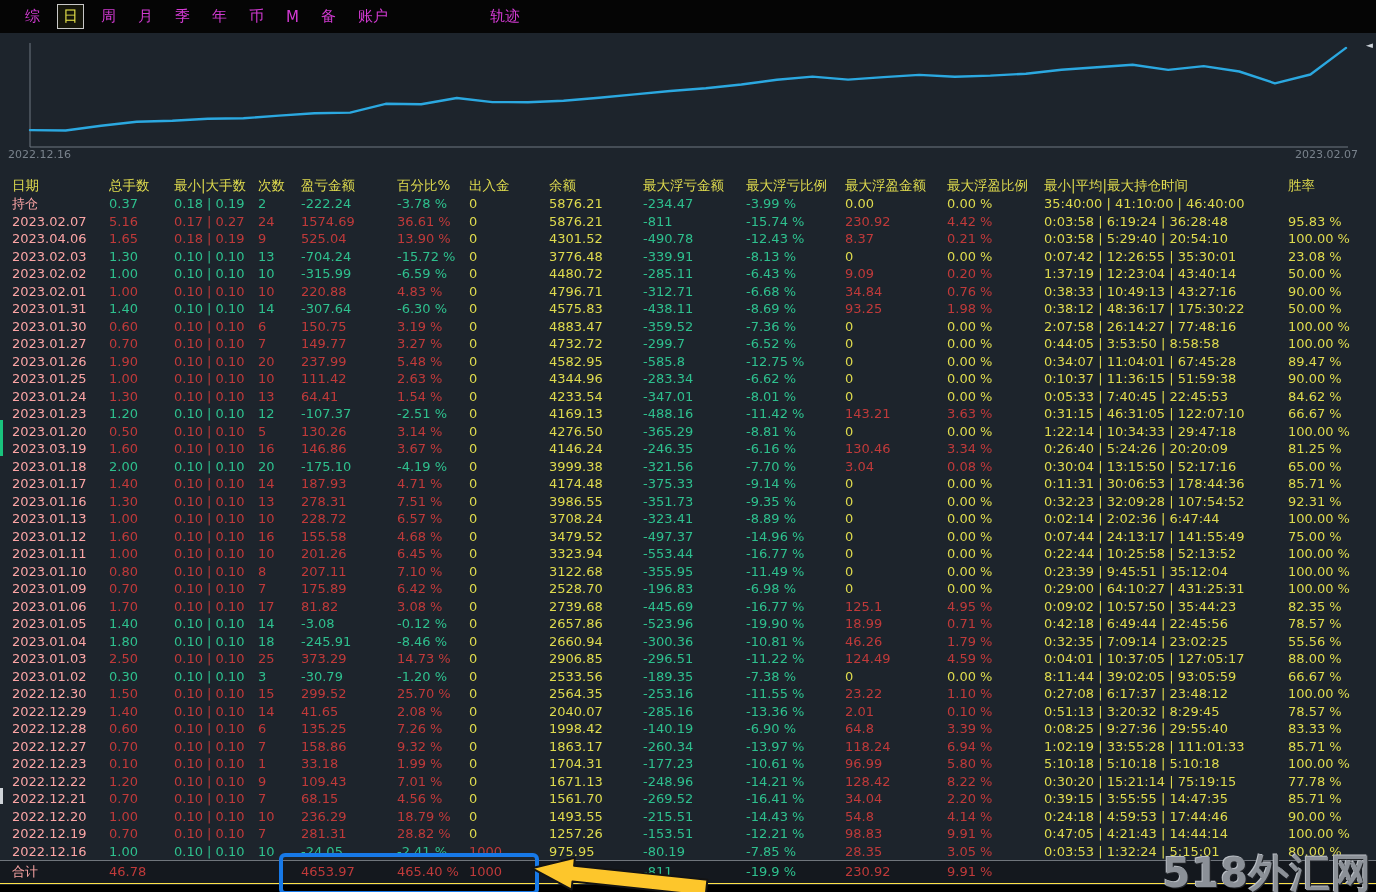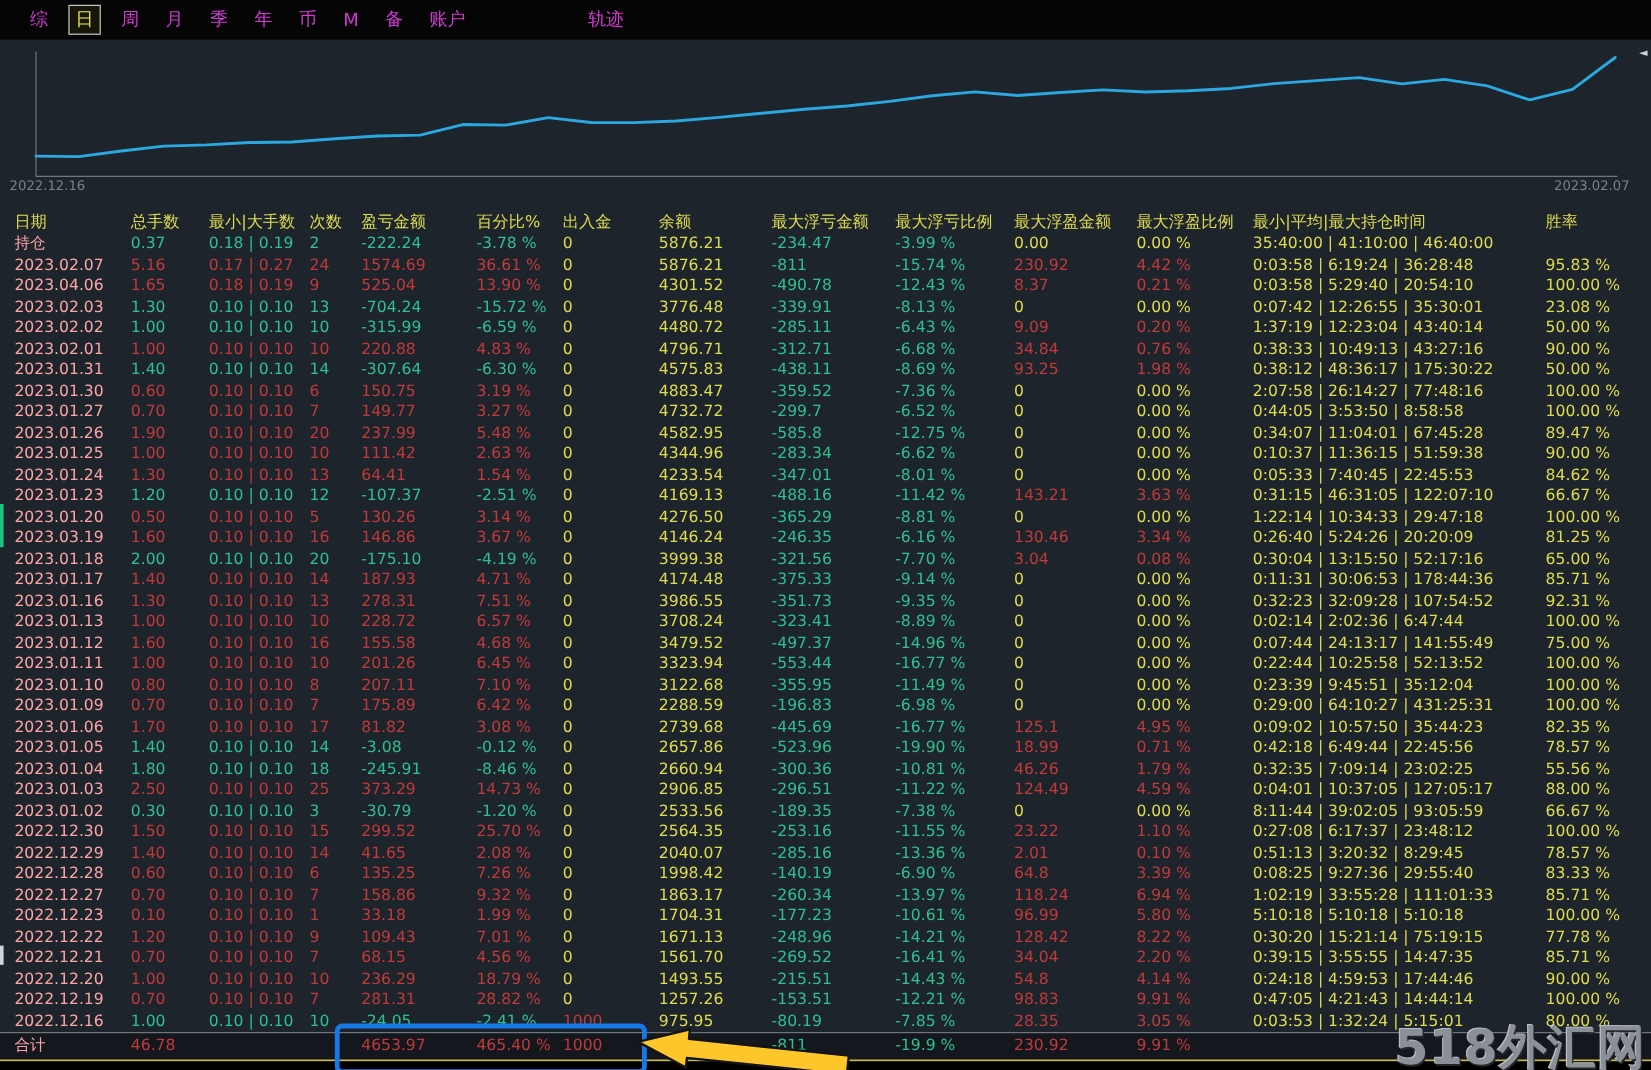--- a/index.html
+++ b/index.html
@@ -447,21 +447,21 @@
         <div class="cell t-yellow">100.00 %</div>
       </div>
       <div class="grid row">
         <div class="cell t-date">2023.01.09</div>
         <div class="cell t-red">0.70</div>
         <div class="cell t-red">0.10 | 0.10</div>
         <div class="cell t-red">7</div>
         <div class="cell t-red">175.89</div>
         <div class="cell t-red">6.42 %</div>
         <div class="cell t-yellow">0</div>
-        <div class="cell t-yellow">2288.59</div>
+        <div class="cell t-yellow">2528.70</div>
         <div class="cell t-green">-196.83</div>
         <div class="cell t-green">-6.98 %</div>
         <div class="cell t-yellow">0</div>
         <div class="cell t-yellow">0.00 %</div>
         <div class="cell t-yellow">0:29:00 | 64:10:27 | 431:25:31</div>
         <div class="cell t-yellow">100.00 %</div>
       </div>
       <div class="grid row">
         <div class="cell t-date">2023.01.06</div>
         <div class="cell t-red">1.70</div>

